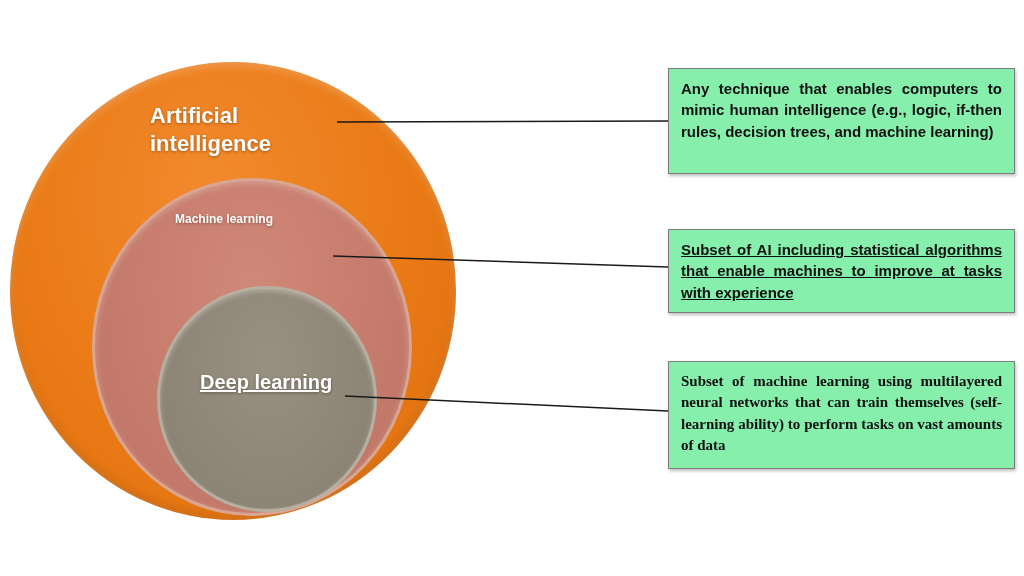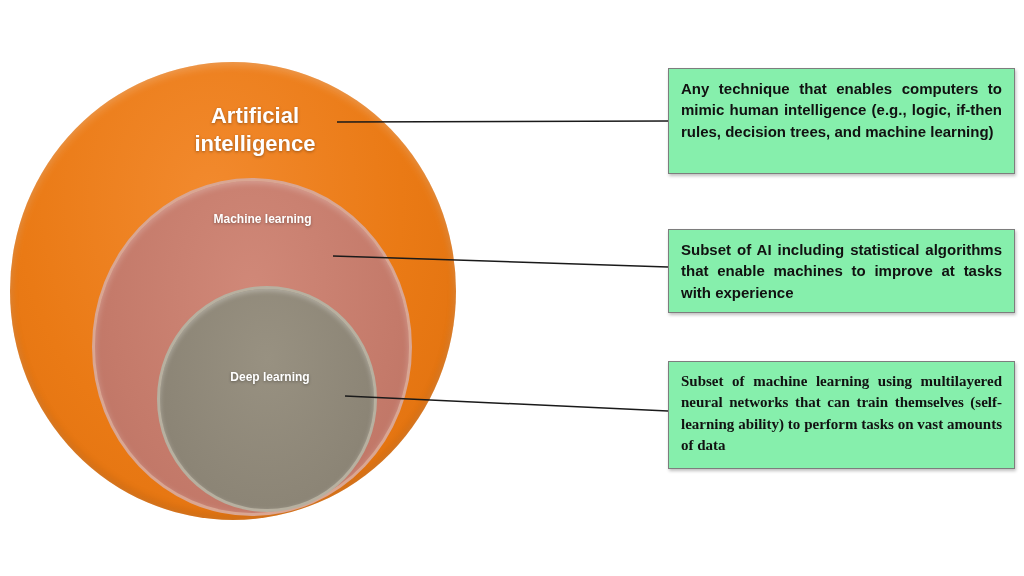--- a/index.html
+++ b/index.html
@@ -29,28 +29,28 @@
   .circle-dl{
     left:157px;top:286px;width:220px;height:226px;
     background:radial-gradient(ellipse at 50% 32%, #989181 0%, #8c8576 70%, #857e6f 100%);
     border:3px solid #b7b0a0;
     box-shadow:inset 0 2px 5px rgba(255,255,255,0.3);
   }
   .circle-label{
     position:absolute;
     color:#ffffff;
     font-weight:bold;
-    text-align:center;
+    text-align:left;
     text-shadow:0 1px 3px rgba(0,0,0,0.35);
     line-height:1.25;
     z-index:5;
   }
   .label-ai{left:150px;top:102px;width:210px;font-size:22px;}
   .label-ml{left:175px;top:212px;width:175px;font-size:12px;}
-  .label-dl{left:200px;top:370px;width:140px;font-size:12px;}
+  .label-dl{left:200px;top:370px;width:140px;font-size:20px;text-decoration:underline;}
 
   .connectors{
     position:absolute;left:0;top:0;width:1024px;height:576px;
     z-index:4;pointer-events:none;
   }
 
   .note{
     position:absolute;
     left:668px;
     width:347px;
@@ -60,21 +60,21 @@
     box-shadow:1px 2px 3px rgba(0,0,0,0.25);
     padding:9px 12px;
     font-size:15px;
     font-weight:bold;
     color:#111111;
     line-height:1.42;
     text-align:justify;
     z-index:6;
   }
   .note-ai{top:68px;min-height:106px;}
-  .note-ml{top:229px;min-height:80px;}
+  .note-ml{top:229px;min-height:80px;text-decoration:underline;}
   .note-dl{top:361px;min-height:108px;font-family:Liberation Serif, serif;}
 </style>
 </head>
 <body>
 
 <div class="canvas">
 
   <div class="circle circle-ai"></div>
   <div class="circle circle-ml"></div>
   <div class="circle circle-dl"></div>

